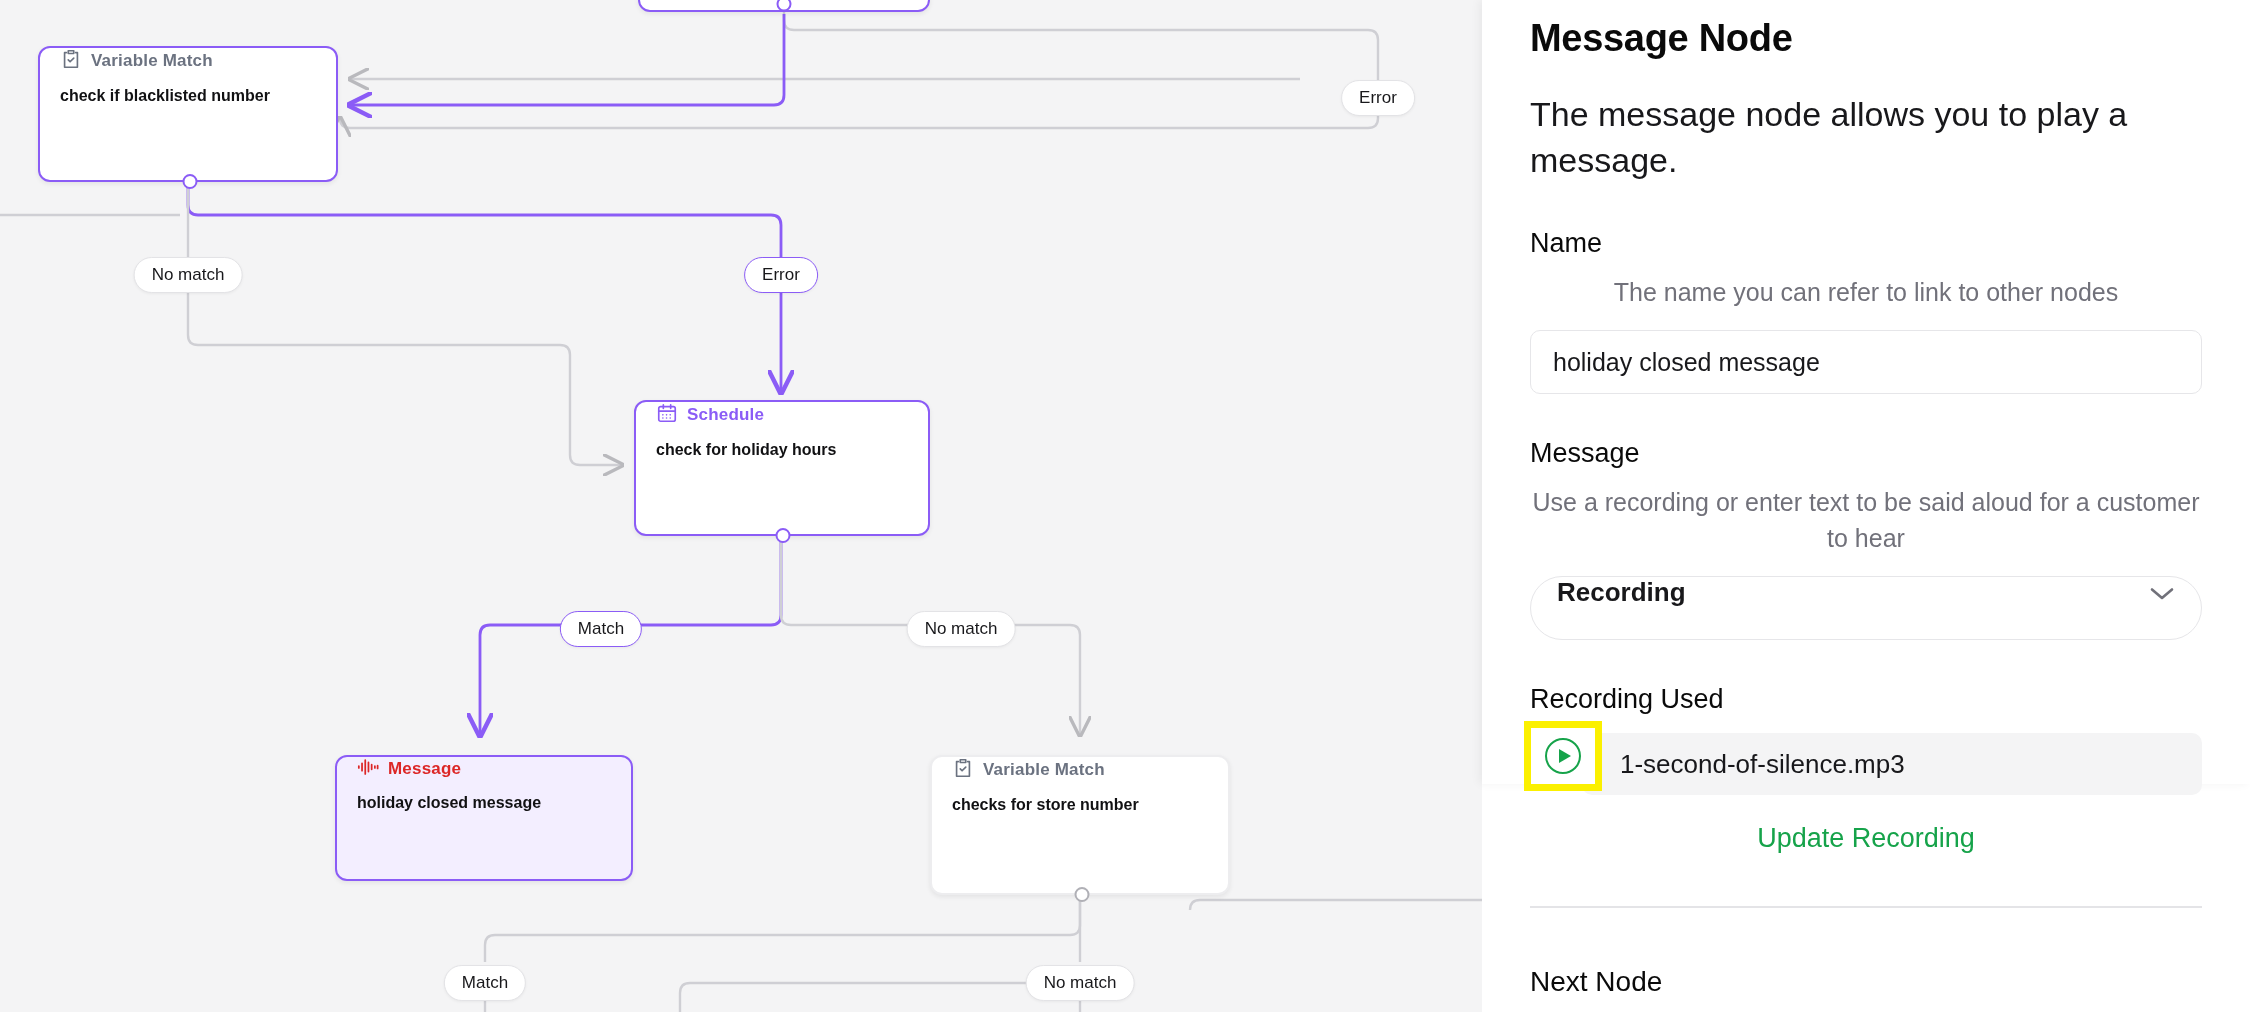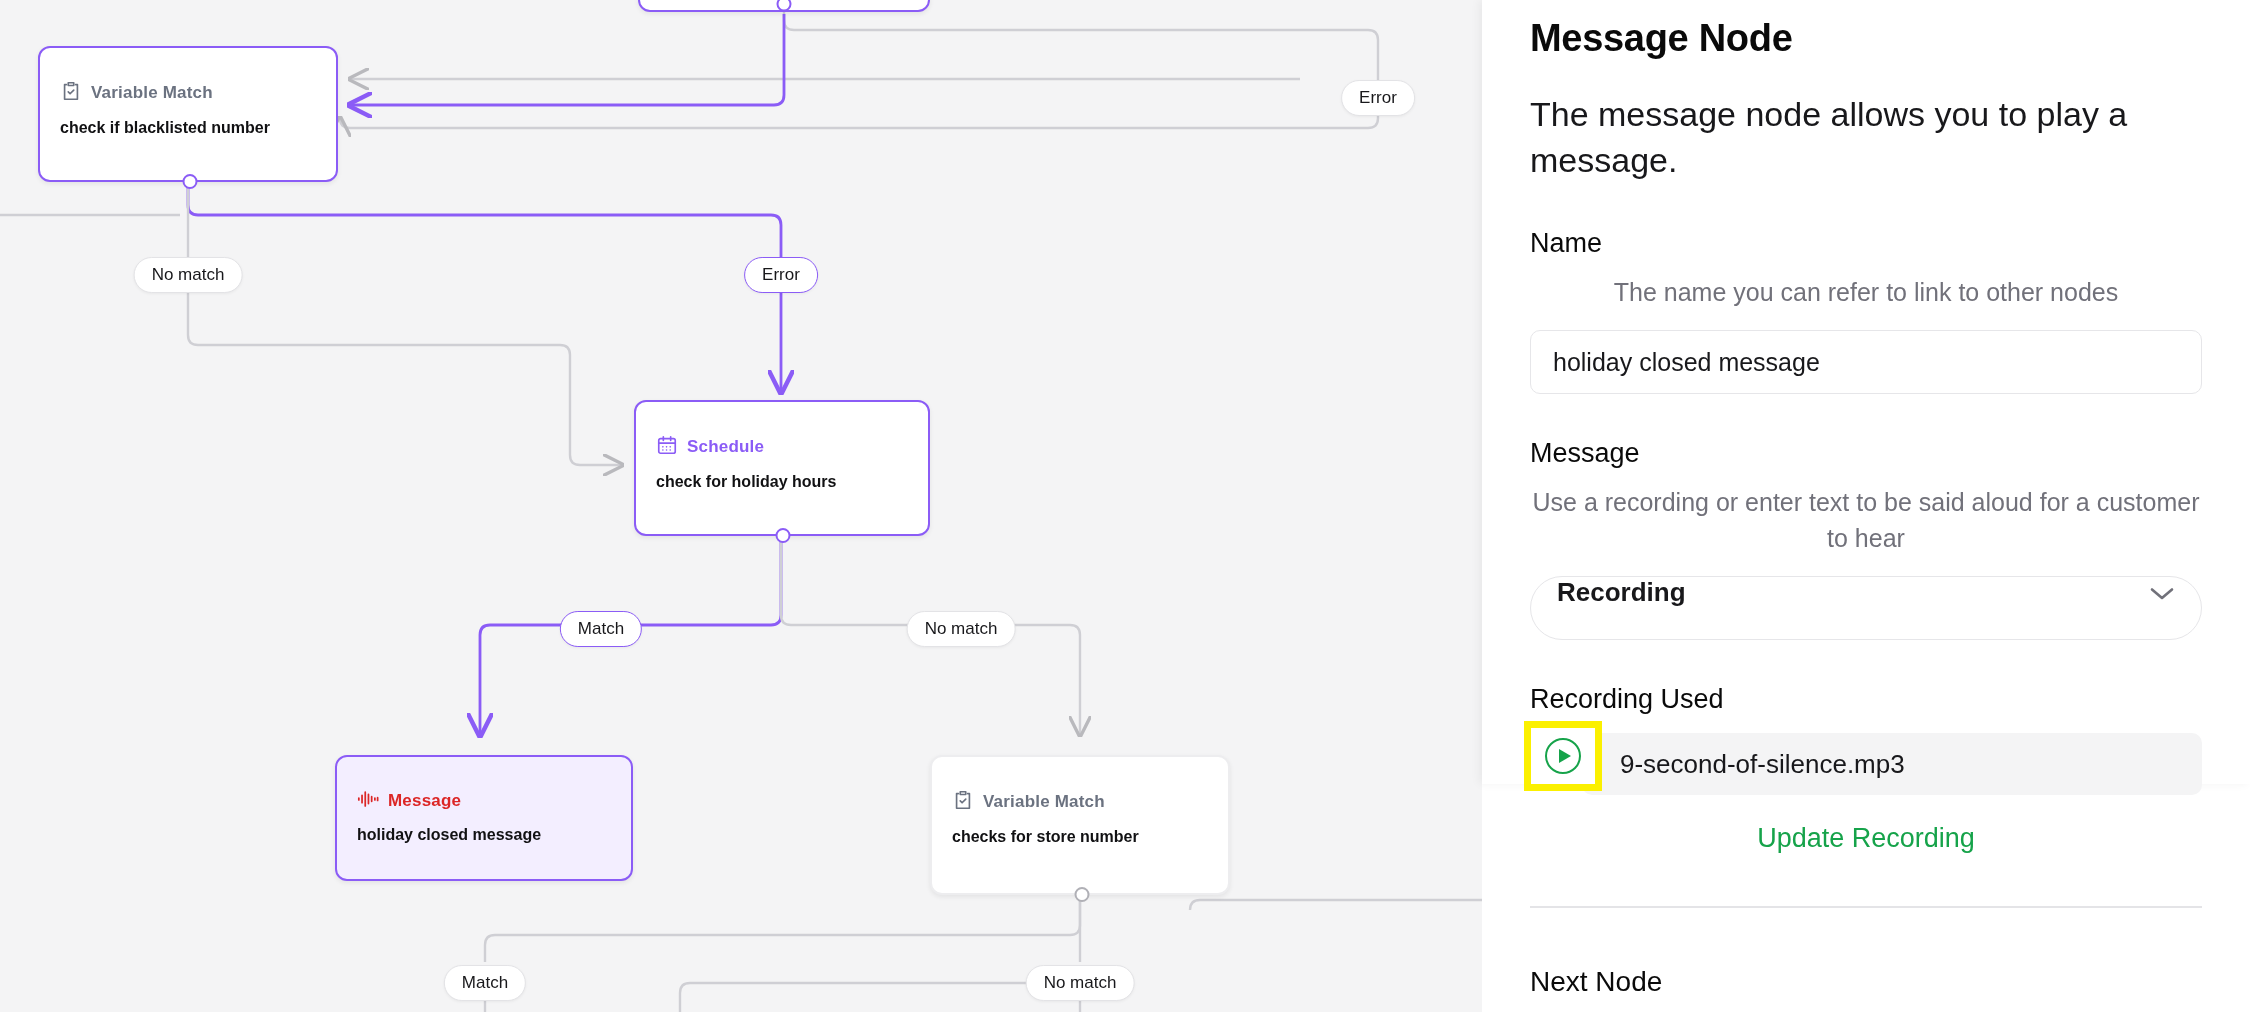--- a/index.html
+++ b/index.html
@@ -20,21 +20,21 @@
     flex: 0 0 1482px;
   }
   #edges { position: absolute; inset: 0; width: 1482px; height: 1012px; }
 
   .node {
     position: absolute;
     background: #ffffff;
     border: 2px solid #d4d4d8;
     border-radius: 12px;
     box-shadow: 0 2px 5px rgba(0,0,0,.07);
-    padding: 32px 20px;
+    padding: 0 20px;
   }
   .node.sel { border-color: #8b5cf6; }
   .node.active { border-color: #8b5cf6; background: #f3eeff; }
   .node-head {
     display: flex; align-items: center; gap: 9px;
     margin-bottom: 12px;
   }
   .node-kind {
     font-size: 17px; font-weight: bold; letter-spacing: .2px;
     color: #6b7280;
@@ -317,21 +317,21 @@
 
     <div class="sect-label">Recording Used</div>
 
     <div class="rec-row">
       <div class="rec-strip"></div>
       <div class="play-wrap">
         <span class="play-circle">
           <span class="tri"></span>
         </span>
       </div>
-      <div class="rec-name">9-second-of-silence.mp3</div>
+      <div class="rec-name">1-second-of-silence.mp3</div>
     </div>
 
     <div class="link-green">Update Recording</div>
 
     <div class="divider"></div>
 
     <div class="next-title">Next Node</div>
   </div>
 </div>
 

